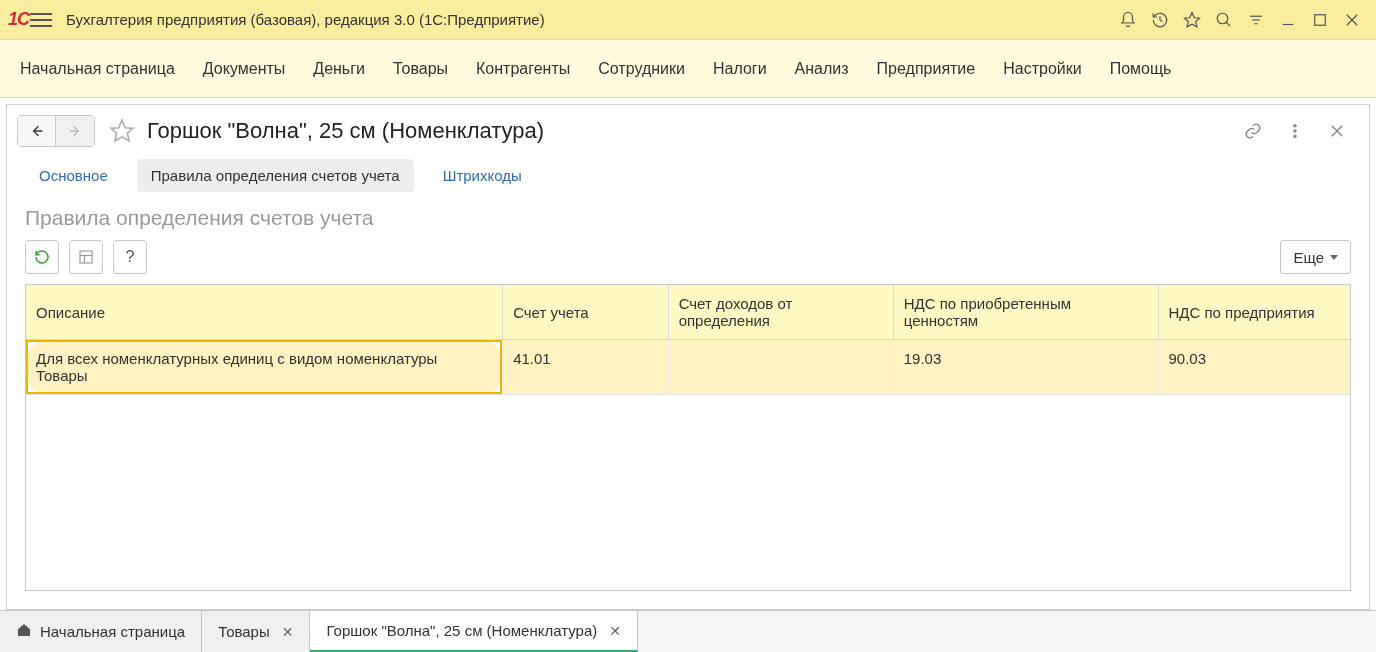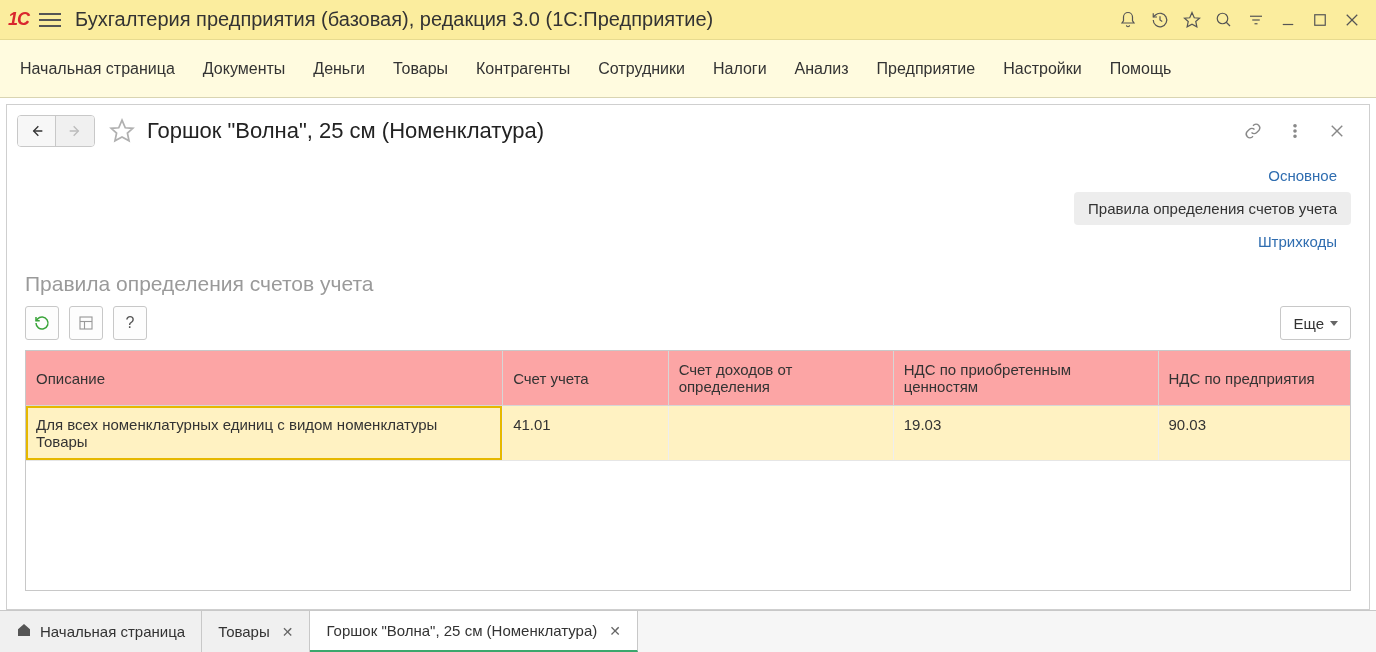--- a/index.html
+++ b/index.html
@@ -1,58 +1,58 @@
 <!DOCTYPE html>
 <html><head>
 <meta charset="utf-8">
 <style>
   * { box-sizing: border-box; }
   html, body { margin:0; padding:0; height:100%; width:100%; font-family: Arial, "Segoe UI", sans-serif; color:#333; background:#fff; font-size:15px;}
   .titlebar { height:40px; background:#fbed9e; display:flex; align-items:center; padding:0 8px; border-bottom:1px solid #e7db8f; }
-  .titlebar .logo { color:#d9272e; font-weight:bold; font-size:18px; margin-right:10px; letter-spacing:-1px; font-style:italic;}
+  .titlebar .logo { color:#d9272e; font-weight:bold; font-size:18px; margin-right:1px; letter-spacing:-1px; font-style:italic;}
   .titlebar .burger { width:22px; height:22px; display:flex; flex-direction:column; justify-content:center; gap:4px; margin-right:14px; cursor:pointer;}
   .titlebar .burger span { height:2px; background:#555; display:block;}
-  .titlebar .title { color:#333; font-size:20px;text-align:center;}
+  .titlebar .title { color:#333; font-size:15px;text-align:center;}
   .titlebar .spacer { flex:1; }
   .titlebar .icon-btn { width:32px; height:32px; display:flex; align-items:center; justify-content:center; cursor:pointer; color:#555;}
   .titlebar .icon-btn svg { width:18px; height:18px; stroke:#555; fill:none; stroke-width:1.6;}
   .mainmenu { height:58px; background:#fffbdf; display:flex; align-items:center; padding:0 20px; gap:28px; border-bottom:1px solid #d9d4b2;}
   .mainmenu .item { color:#333; font-size:16px; cursor:pointer;}
   .content { position:absolute; top:98px; bottom:42px; left:0; right:0; border:1px solid #cfcfcf; margin:6px 6px 0 6px; background:#fff; display:flex; flex-direction:column; }
   .header-row { display:flex; align-items:center; padding:10px 18px 4px 10px; gap:8px;}
   .nav-btns { display:flex; border:1px solid #c8c8c8; border-radius:4px; overflow:hidden;}
   .nav-btns button { width:38px; height:30px; background:#f7f7f7; border:none; display:flex; align-items:center; justify-content:center; cursor:pointer;}
   .nav-btns button:first-child { border-right:1px solid #c8c8c8;}
   .nav-btns button:last-child { background:#f0f0f0;}
   .nav-btns svg { width:16px; height:16px; stroke:#333; fill:#333;}
   .nav-btns .disabled svg { stroke:#bbb; fill:#bbb;}
   .star { width:26px; height:26px; margin-left:6px;}
   .star svg { width:26px; height:26px; stroke:#b0b0b0; fill:none; stroke-width:1.6;}
   .page-title { font-size:22px; font-weight:400; color:#222; margin-left:4px;}
   .header-row .grow { flex:1;}
   .hdr-icon { width:28px; height:28px; display:flex; align-items:center; justify-content:center; cursor:pointer; color:#888; margin-left:6px;}
   .hdr-icon svg { width:18px; height:18px; stroke:#888; fill:none; stroke-width:1.8;}
-  .tabs-row { display:flex; align-items:flex-end; padding:8px 18px 0 18px; gap:0;flex-direction:column;}
+  .tabs-row { display:flex; align-items:flex-start; padding:8px 18px 0 18px; gap:15px;}
   .tabs-row .tab { padding:8px 14px; font-size:15px; color:#2f6db0; cursor:pointer; border-radius:4px;}
   .tabs-row .tab.active { background:#ededed; color:#333;}
   .subheading { padding:14px 18px 6px; font-size:21px; color:#9a9a9a;}
   .toolbar-row { display:flex; align-items:center; padding:4px 18px 10px; gap:10px;}
   .sq-btn { width:34px; height:34px; border:1px solid #c8c8c8; background:#fdfdfd; border-radius:3px; display:flex; align-items:center; justify-content:center; cursor:pointer;}
   .sq-btn svg { width:18px; height:18px;}
   .toolbar-row .spacer { flex:1;}
   .more-btn { height:34px; padding:0 12px; border:1px solid #c8c8c8; border-radius:3px; background:#fff; display:flex; align-items:center; gap:6px; font-size:15px; cursor:pointer;}
   .more-btn .tri { width:0; height:0; border-left:4px solid transparent; border-right:4px solid transparent; border-top:5px solid #666;}
   .table-wrap { margin:0 18px 18px; border:1px solid #c8c8c8; flex:1; overflow:auto; background:#fff;}
   table.grid { width:100%; border-collapse:collapse;}
-  table.grid th { text-align:left; font-weight:400; padding:10px 10px; background:#fca5a5; border-bottom:1px solid #d6d6d6; border-right:1px solid #d6d6d6; font-size:15px; color:#333;}
+  table.grid th { text-align:left; font-weight:400; padding:10px 10px; background:#fef9c3; border-bottom:1px solid #d6d6d6; border-right:1px solid #d6d6d6; font-size:15px; color:#333;}
   table.grid th:last-child { border-right:none;}
   table.grid td { padding:10px 10px; border-bottom:1px solid #e6e6e6; border-right:1px solid #eee; font-size:15px; vertical-align:top;}
   table.grid td:last-child { border-right:none;}
   tr.row.selected { background:#fff2c2;}
-  tr.row.selected td:first-child { position:relative;}
+  tr.row.selected td:first-child { position:relative;border-radius:22px;}
   tr.row.selected td:first-child::before { content:""; position:absolute; inset:0; border:2px solid #e6b800; pointer-events:none;}
   .bottom-tabs { position:absolute; left:0; right:0; bottom:0; height:42px; border-top:1px solid #c8c8c8; background:#f6f6f6; display:flex; align-items:stretch;}
   .bottom-tabs .btab { display:flex; align-items:center; padding:0 16px; border-right:1px solid #c8c8c8; gap:8px; font-size:15px; cursor:pointer; background:#f0f0f0;}
   .bottom-tabs .btab.active { background:#fff; border-bottom:2px solid #3aa76d; }
   .bottom-tabs .btab .home-icon svg { width:16px; height:16px; fill:#555;}
   .bottom-tabs .btab .close { font-size:14px; color:#666; margin-left:4px;}
   .q-mark { font-size:16px; color:#555;}
 </style>
 </head>
 <body>

